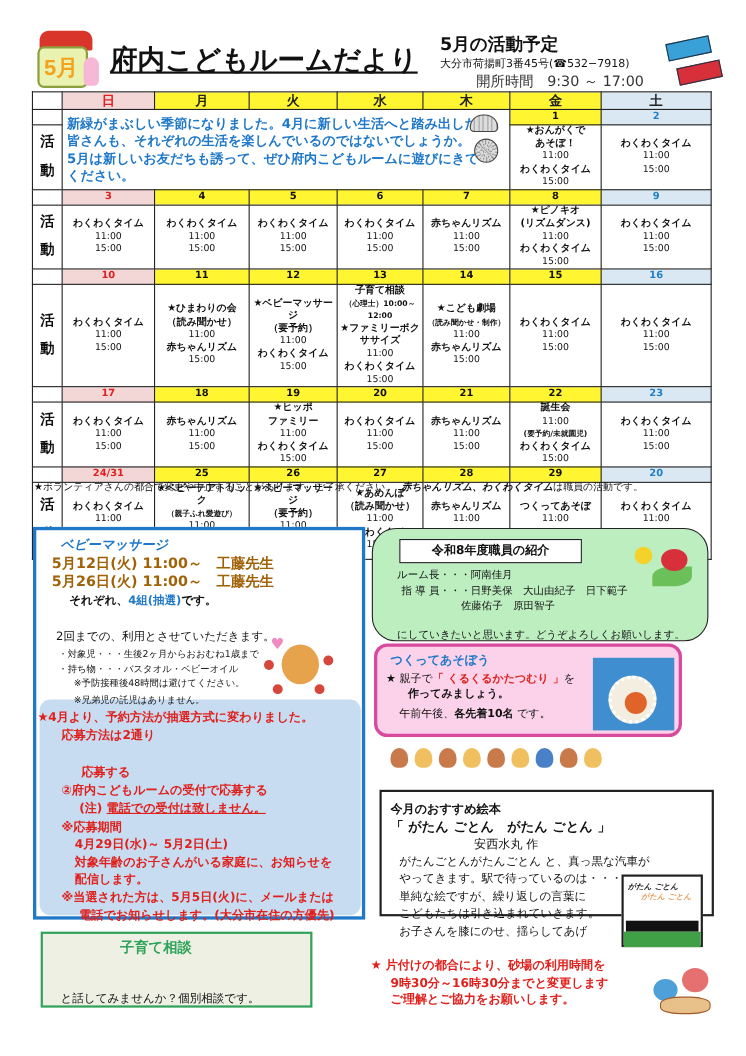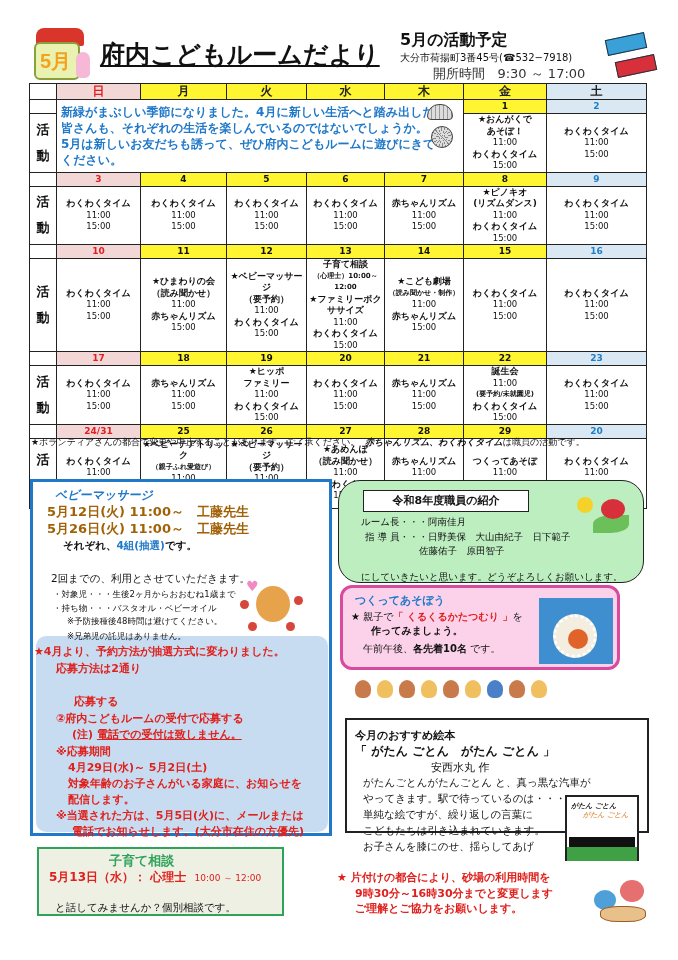--- a/index.html
+++ b/index.html
@@ -447,23 +447,20 @@
     <div class="abs red" style="left:32px;top:124px">4月29日(水)～ 5月2日(土)</div>
     <div class="abs red" style="left:32px;top:140px">対象年齢のお子さんがいる家庭に、お知らせを</div>
     <div class="abs red" style="left:32px;top:156px">配信します。</div>
     <div class="abs red" style="left:20px;top:172px">※当選された方は、5月5日(火)に、メールまたは</div>
     <div class="abs red" style="left:36px;top:188px">電話でお知らせします。(大分市在住の方優先)</div>
   </div>
 </div>
 
 <div class="abs consult">
   <div class="abs consult-title">子育て相談</div>
-  <div class="abs consult-date">
-    <span>5月13日（水）：  心理士</span>&nbsp;&nbsp;<span class="tm">10:00 ～ 12:00</span>
-  </div>
   <div class="abs consult-txt" style="top:52px">と話してみませんか？個別相談です。</div>
 </div>
 
 <div class="abs staff">
   <div class="abs staff-h">令和8年度職員の紹介</div>
   <div class="abs staff-t" style="left:22px;top:35px">ルーム長・・・阿南佳月</div>
   <div class="abs staff-t" style="left:26px;top:50px">指 導 員・・・日野美保　大山由紀子　日下範子</div>
   <div class="abs staff-t" style="left:80px;top:64px">佐藤佑子　原田智子</div>
   <div class="abs staff-t" style="left:22px;top:90px">にしていきたいと思います。どうぞよろしくお願いします。</div>
   <div class="abs ladybug">

